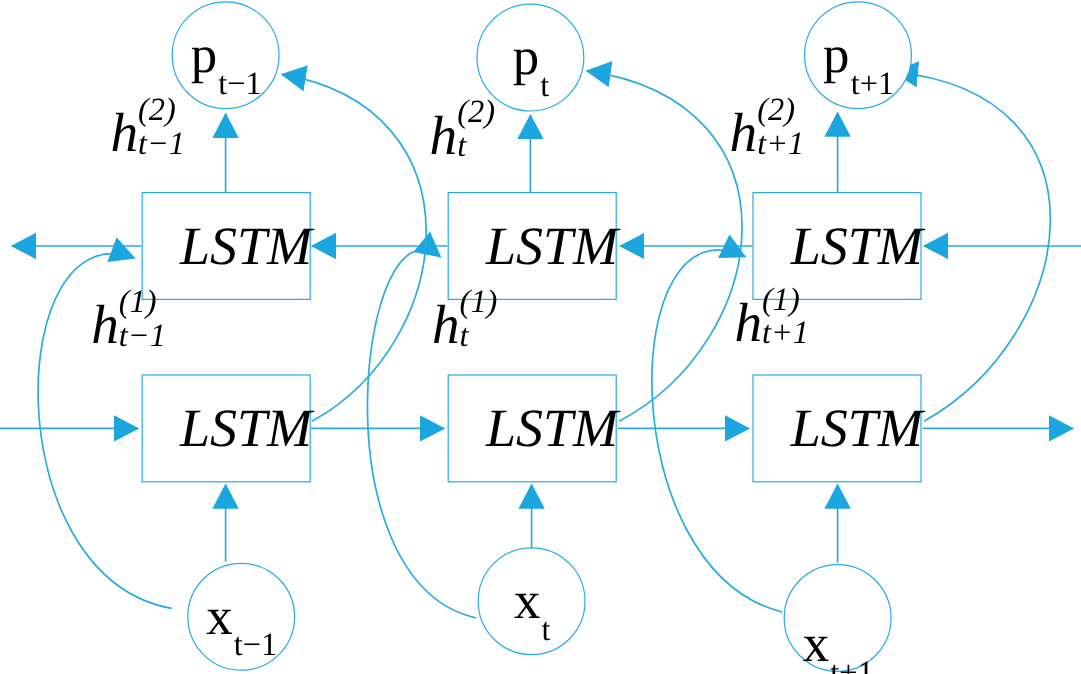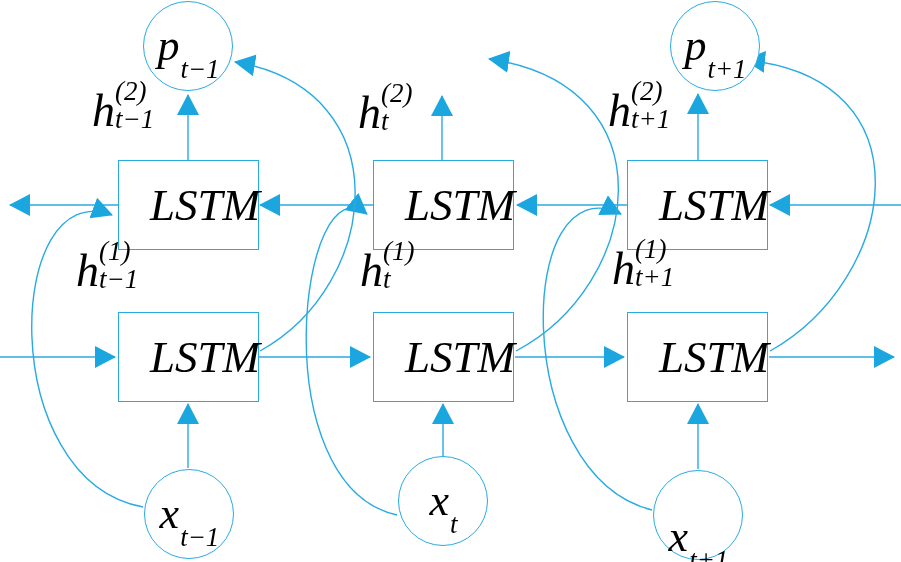--- a/index.html
+++ b/index.html
@@ -13,21 +13,21 @@
     position:relative;width:901px;height:562px;
     background:var(--background);overflow:hidden;
     font-family:"Liberation Serif", serif;color:var(--text);
   }
   svg.wires{position:absolute;left:0;top:0;z-index:1;}
   .edge{stroke:var(--stroke);stroke-width:1.4px;fill:none;}
   .ah{fill:var(--arrow-fill);}
   .node{position:absolute;z-index:2;display:flex;align-items:center;justify-content:center;background:var(--background);}
   .circle{width:90px;height:90px;border:1.5px solid var(--stroke);border-radius:50%;box-sizing:border-box;}
   .box{width:141px;height:90px;border:1.5px solid var(--stroke);box-sizing:border-box;padding-left:33px;}
-  .math{font-style:italic;font-size:44px;line-height:1;white-space:nowrap;}
+  .math{font-size:44px;line-height:1;white-space:nowrap;}
   .math sub{font-size:27px;line-height:0;position:relative;top:8px;left:1px;}
   .lstm{font-style:italic;font-size:45px;line-height:1;letter-spacing:0px;}
   .hlabel{position:absolute;z-index:2;white-space:nowrap;}
   .hbase{font-style:italic;font-size:46px;line-height:1;vertical-align:top;}
   .hstack{display:inline-flex;flex-direction:column;vertical-align:top;margin-top:-10px;margin-left:0px;}
   .hsup{font-size:27px;line-height:1.0;font-style:italic;}
   .hsub{font-size:27px;line-height:1.0;font-style:italic;margin-top:1px;}
 </style>
 </head>
 <body>
@@ -64,20 +64,23 @@
     <path class="edge" marker-end="url(#ah)" d="M652,510 C510,475 515,162 621,214"></path>
 
     <path class="edge" marker-end="url(#ah)" d="M260,351 C380,285 402,90 235,62"></path>
     <path class="edge" marker-end="url(#ah)" d="M516,351 C642,285 672,85 489,59"></path>
     <path class="edge" marker-end="url(#ah)" d="M770,351 C897,280 932,78 745,60"></path>
   </svg>
 
   <div class="node circle" style="left:143px;top:1px;">
     <span class="math"><span>p</span><sub>t−1</sub></span>
   </div>
+  <div class="node circle" style="left:397px;top:3px;">
+    <span class="math"><span>p</span><sub>t</sub></span>
+  </div>
   <div class="node circle" style="left:670px;top:1px;">
     <span class="math"><span>p</span><sub>t+1</sub></span>
   </div>
 
   <div class="node box" style="left:118px;top:160px;">
     <span class="lstm">LSTM</span>
   </div>
   <div class="node box" style="left:373px;top:160px;">
     <span class="lstm">LSTM</span>
   </div>
@@ -88,21 +91,21 @@
   <div class="node box" style="left:118px;top:312px;">
     <span class="lstm">LSTM</span>
   </div>
   <div class="node box" style="left:373px;top:312px;">
     <span class="lstm">LSTM</span>
   </div>
   <div class="node box" style="left:627px;top:312px;">
     <span class="lstm">LSTM</span>
   </div>
 
-  <div class="node circle" style="left:144px;top:469px;">
+  <div class="node circle" style="left:156px;top:469px;">
     <span class="math"><span>x</span><sub>t−1</sub></span>
   </div>
   <div class="node circle" style="left:398px;top:456px;">
     <span class="math"><span>x</span><sub>t</sub></span>
   </div>
   <div class="node circle" style="left:653px;top:470px;align-items:flex-end;">
     <span class="math"><span>x</span><sub>t+1</sub></span>
   </div>
 
   <div class="hlabel" style="left:92px;top:88px;">

